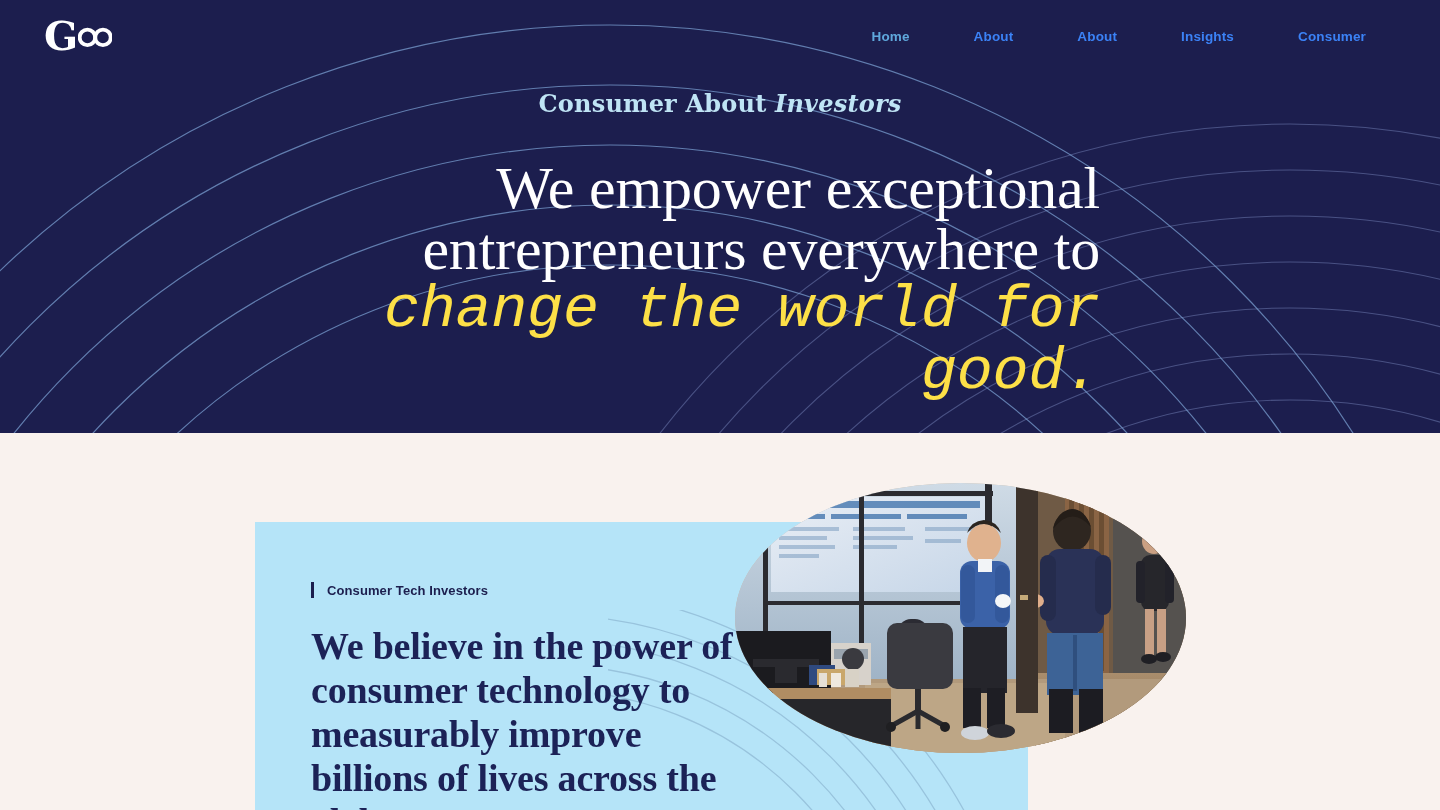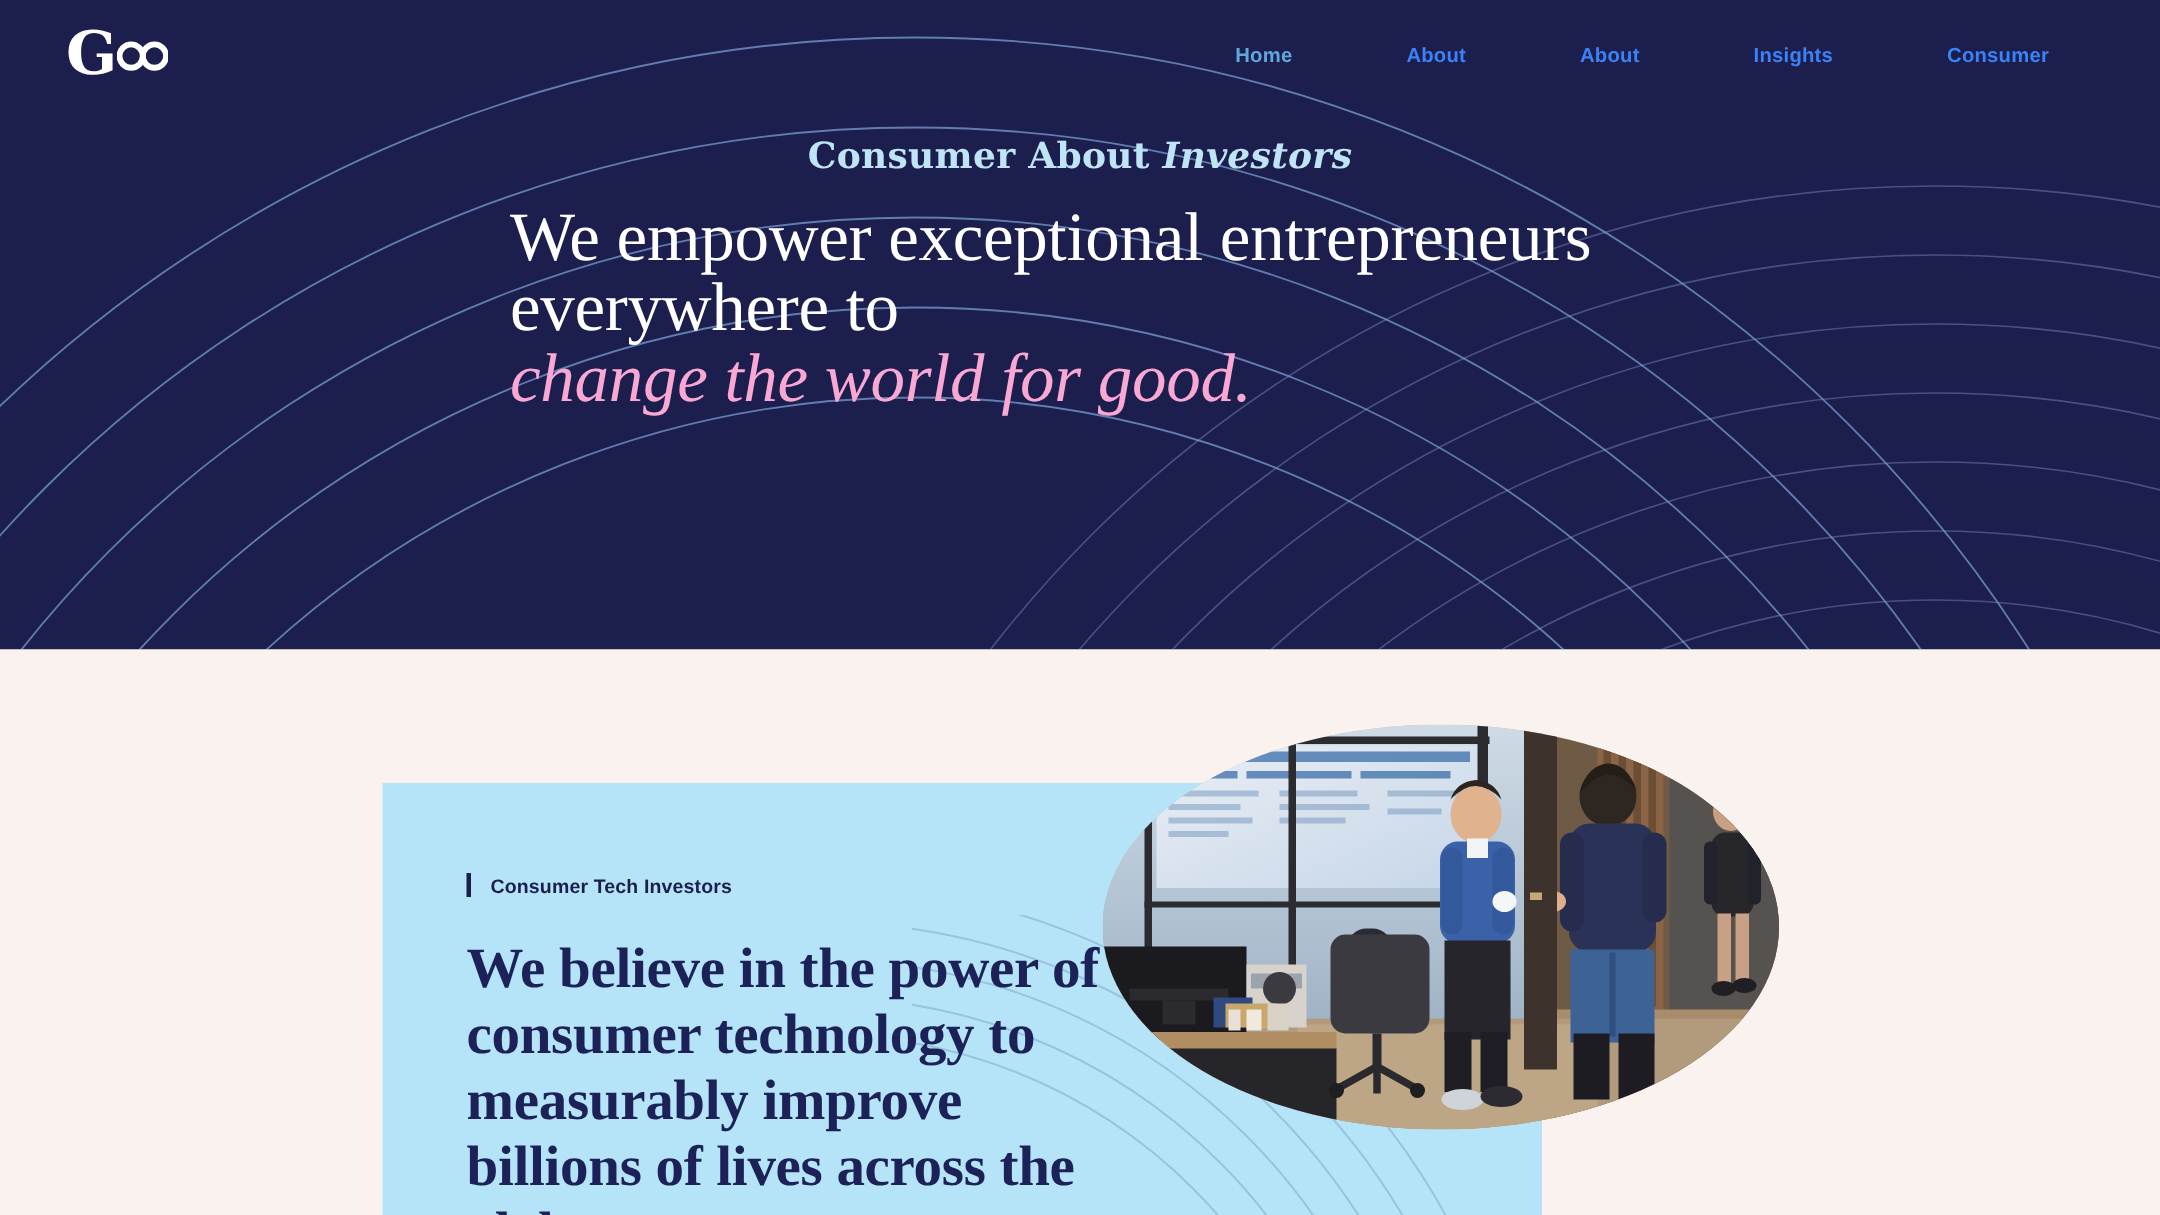--- a/index.html
+++ b/index.html
@@ -49,21 +49,21 @@
     width:0.86em; height:0.52em;
     margin:0 0.01em;
     align-self:center;
     top:0.03em;
   }
   .logo-oo svg { display:block; width:100%; height:100%; }
 
   .nav-links {
     margin-left:auto;
     display:flex; align-items:center;
-    gap:16px;
+    gap:4px;
   }
   .nav-link {
     color:#3b82f6;
     font-size:13.5px;
     font-weight:700;
     letter-spacing:0.15px;
     padding:8px 30px;
     cursor:pointer;
     white-space:nowrap;
   }
@@ -82,34 +82,35 @@
     font-size:24px;
     font-weight:700;
     color:#BFE4F5;
     letter-spacing:0.2px;
     line-height:1;
     white-space:nowrap;
   }
   .eyebrow em { font-style:italic; }
 
   .headline {
-    margin-top:19px;
+    margin-top:42px;
     width:760px;
-    text-align:left;
+    text-align:right;
     font-family:"Liberation Serif", serif;
-    font-size:46px;
+    font-size:60px;
     font-weight:400;
     color:#ffffff;
     line-height:1.02;
     letter-spacing:-0.2px;
   }
   .headline .accent {
     display:block;
-    color:#f9a8d4;
+    color:#fde047;
     font-style:italic;
+    font-family:Liberation Mono, monospace;
   }
 
   
   .lower {
     position:absolute; left:0; top:433px;
     width:1440px; height:377px;
     background:#F9F2EE;
     overflow:hidden;
   }
 

